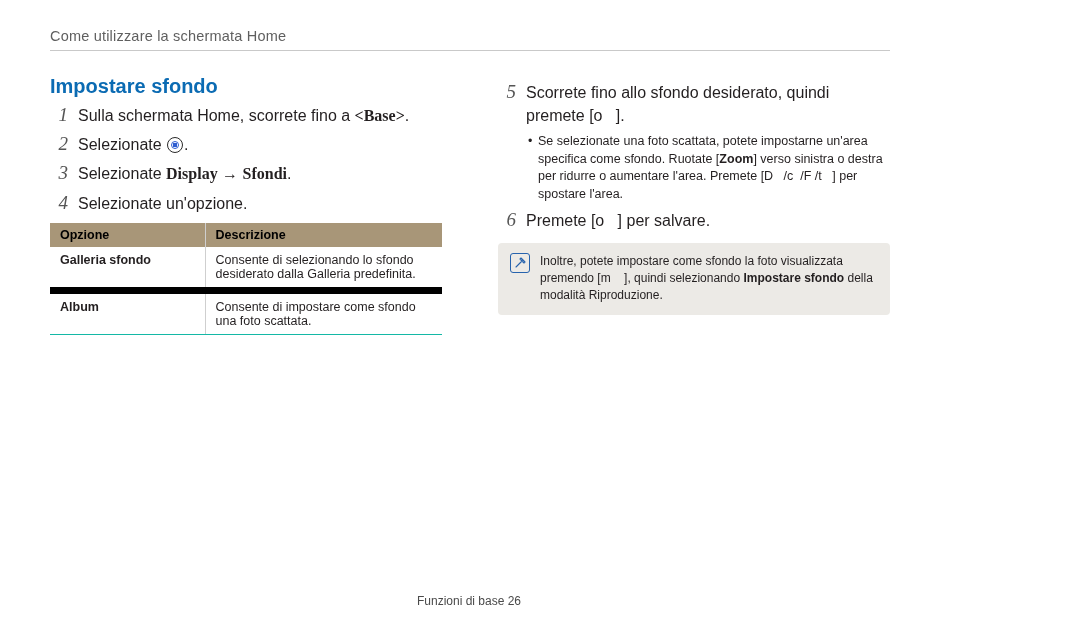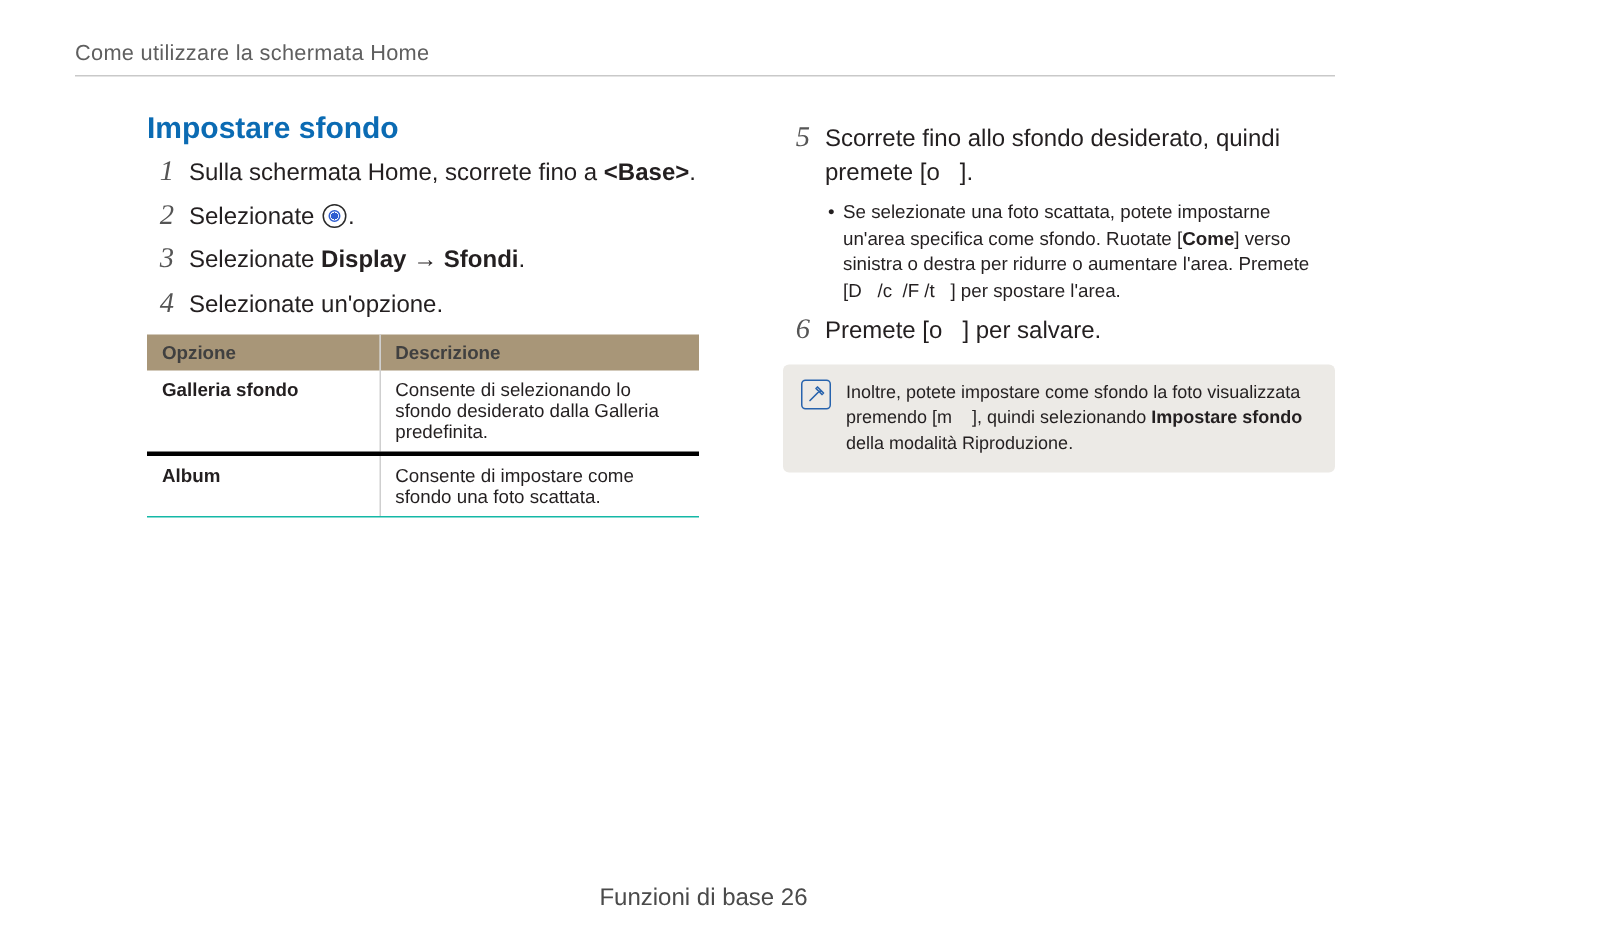--- a/index.html
+++ b/index.html
@@ -1,58 +1,58 @@
 <!DOCTYPE html>
 <html><head>
 <meta charset="utf-8">
 <style>
   * { box-sizing: border-box; margin: 0; padding: 0; }
   html, body { width: 1080px; height: 630px; background: #fff; font-family: "Segoe UI", "Myriad Pro", Arial, sans-serif; color: #231f20; }
   .page { position: relative; width: 938px; height: 630px; padding: 28px 48px 0 50px; }
   .breadcrumb { font-size: 14.5px; color: #5f5f5f; letter-spacing: 0.2px; }
   .hr { border: none; border-top: 1px solid #c9c9c9; margin-top: 6px; }
-  .columns { display: flex; gap: 56px; margin-top: 24px; margin-left: 48px; }
+  .columns { display: flex; gap: 56px; margin-top: 24px; }
   .col { width: 487px; }
   .h2 { color: #0b6bb3; font-size: 20px; font-weight: 600; margin-bottom: 6px; }
   .intro { font-size: 12.5px; line-height: 1.35; margin-bottom: 12px; }
   .steps { list-style: none; }
   .step { display: flex; align-items: flex-start; gap: 10px; margin: 6px 0; }
   .step-num { font-style: italic; font-size: 19px; color: #555; width: 18px; text-align: right; line-height: 1.15; font-family: Georgia, "Times New Roman", serif; }
   .step-text { font-size: 16px; line-height: 1.45; flex: 1; }
-  .step-text b { font-weight: 600; }
+  .step-text b { font-weight: 600; font-family: Liberation Serif, serif; }
   .bracket { font-family: Arial, sans-serif; }
   .target-icon {
     display: inline-block; width: 16px; height: 16px; border-radius: 50%;
     border: 1.5px solid #2a2a2a; vertical-align: -3px; position: relative; margin: 0 1px;
   }
   .target-icon::before {
     content: ""; position: absolute; inset: 3px; border-radius: 50%;
     background: radial-gradient(circle at center, #2f5ed1 0 55%, transparent 56%);
     border: 1px solid #2f5ed1;
   }
   table.opts { width: 100%; border-collapse: collapse; margin-top: 8px; font-size: 12.5px; }
-  table.opts th { background: #a89678; color: #404040; text-align: left; font-weight: 600; padding: 5px 10px; }
+  table.opts th { background: #a89678; color: #000000; text-align: left; font-weight: 600; padding: 5px 10px; }
   table.opts th + th, table.opts td + td { border-left: 1px solid #cfcfcf; }
-  table.opts td { padding: 6px 10px; border-bottom: 3px solid #000000; vertical-align: top; }
+  table.opts td { padding: 6px 10px; border-bottom: 7px solid #000000; vertical-align: top; }
   table.opts tr:last-child td { border-bottom: 1px solid #14b8a6; }
   table.opts td.name { font-weight: 600; width: 155px; }
   .sub-bullets { list-style: none; margin: 2px 0 6px 30px; }
   .sub-bullets li { position: relative; font-size: 12.5px; line-height: 1.4; padding-left: 10px; margin: 2px 0; }
   .sub-bullets li::before { content: "•"; position: absolute; left: 0; top: 0; }
   .note {
     display: flex; gap: 10px; background: #eceae6; border-radius: 4px;
     padding: 10px 12px; margin-top: 10px; align-items: flex-start;
   }
   .note-icon {
     width: 20px; height: 20px; flex: none; border: 1.6px solid #2763ad; border-radius: 3px;
     display: flex; align-items: center; justify-content: center;
   }
   .note-icon svg { display: block; }
   .note-text { font-size: 12px; line-height: 1.45; }
-  .footer { position: absolute; bottom: 22px; left: 0; right: 0; text-align: center; font-size: 16px; color: #4a4a4a; }
+  .footer { position: absolute; bottom: 22px; left: 0; right: 0; text-align: center; font-size: 12px; color: #4a4a4a; }
 </style>
 </head>
 <body>
 
 <div class="page">
   <div class="breadcrumb">Come utilizzare la schermata Home</div>
   <hr class="hr">
 
   <div class="columns">
 
@@ -108,21 +108,21 @@
       <ul class="steps">
         <li class="step">
           <span class="step-num">5</span>
           <span class="step-text">
             <span>Scorrete fino allo sfondo desiderato, quindi premete [</span><span class="bracket">o</span>&nbsp;&nbsp;&nbsp;<span>].</span>
           </span>
         </li>
       </ul>
       <ul class="sub-bullets">
         <li>
-          <span>Se selezionate una foto scattata, potete impostarne un'area specifica come sfondo. Ruotate [</span><b>Come</b><span>] verso sinistra o destra per ridurre o aumentare l'area. Premete [</span><span>D</span>&nbsp;&nbsp;&nbsp;<span>/</span><span>c</span>&nbsp;&nbsp;<span>/</span><span>F</span>&nbsp;<span>/</span><span>t</span>&nbsp;&nbsp;&nbsp;<span>] per spostare l'area.</span>
+          <span>Se selezionate una foto scattata, potete impostarne un'area specifica come sfondo. Ruotate [</span><b>Zoom</b><span>] verso sinistra o destra per ridurre o aumentare l'area. Premete [</span><span>D</span>&nbsp;&nbsp;&nbsp;<span>/</span><span>c</span>&nbsp;&nbsp;<span>/</span><span>F</span>&nbsp;<span>/</span><span>t</span>&nbsp;&nbsp;&nbsp;<span>] per spostare l'area.</span>
         </li>
       </ul>
 
       <ul class="steps">
         <li class="step">
           <span class="step-num">6</span>
           <span class="step-text">
             <span>Premete [</span><span class="bracket">o</span>&nbsp;&nbsp;&nbsp;<span>] per salvare.</span>
           </span>
         </li>

